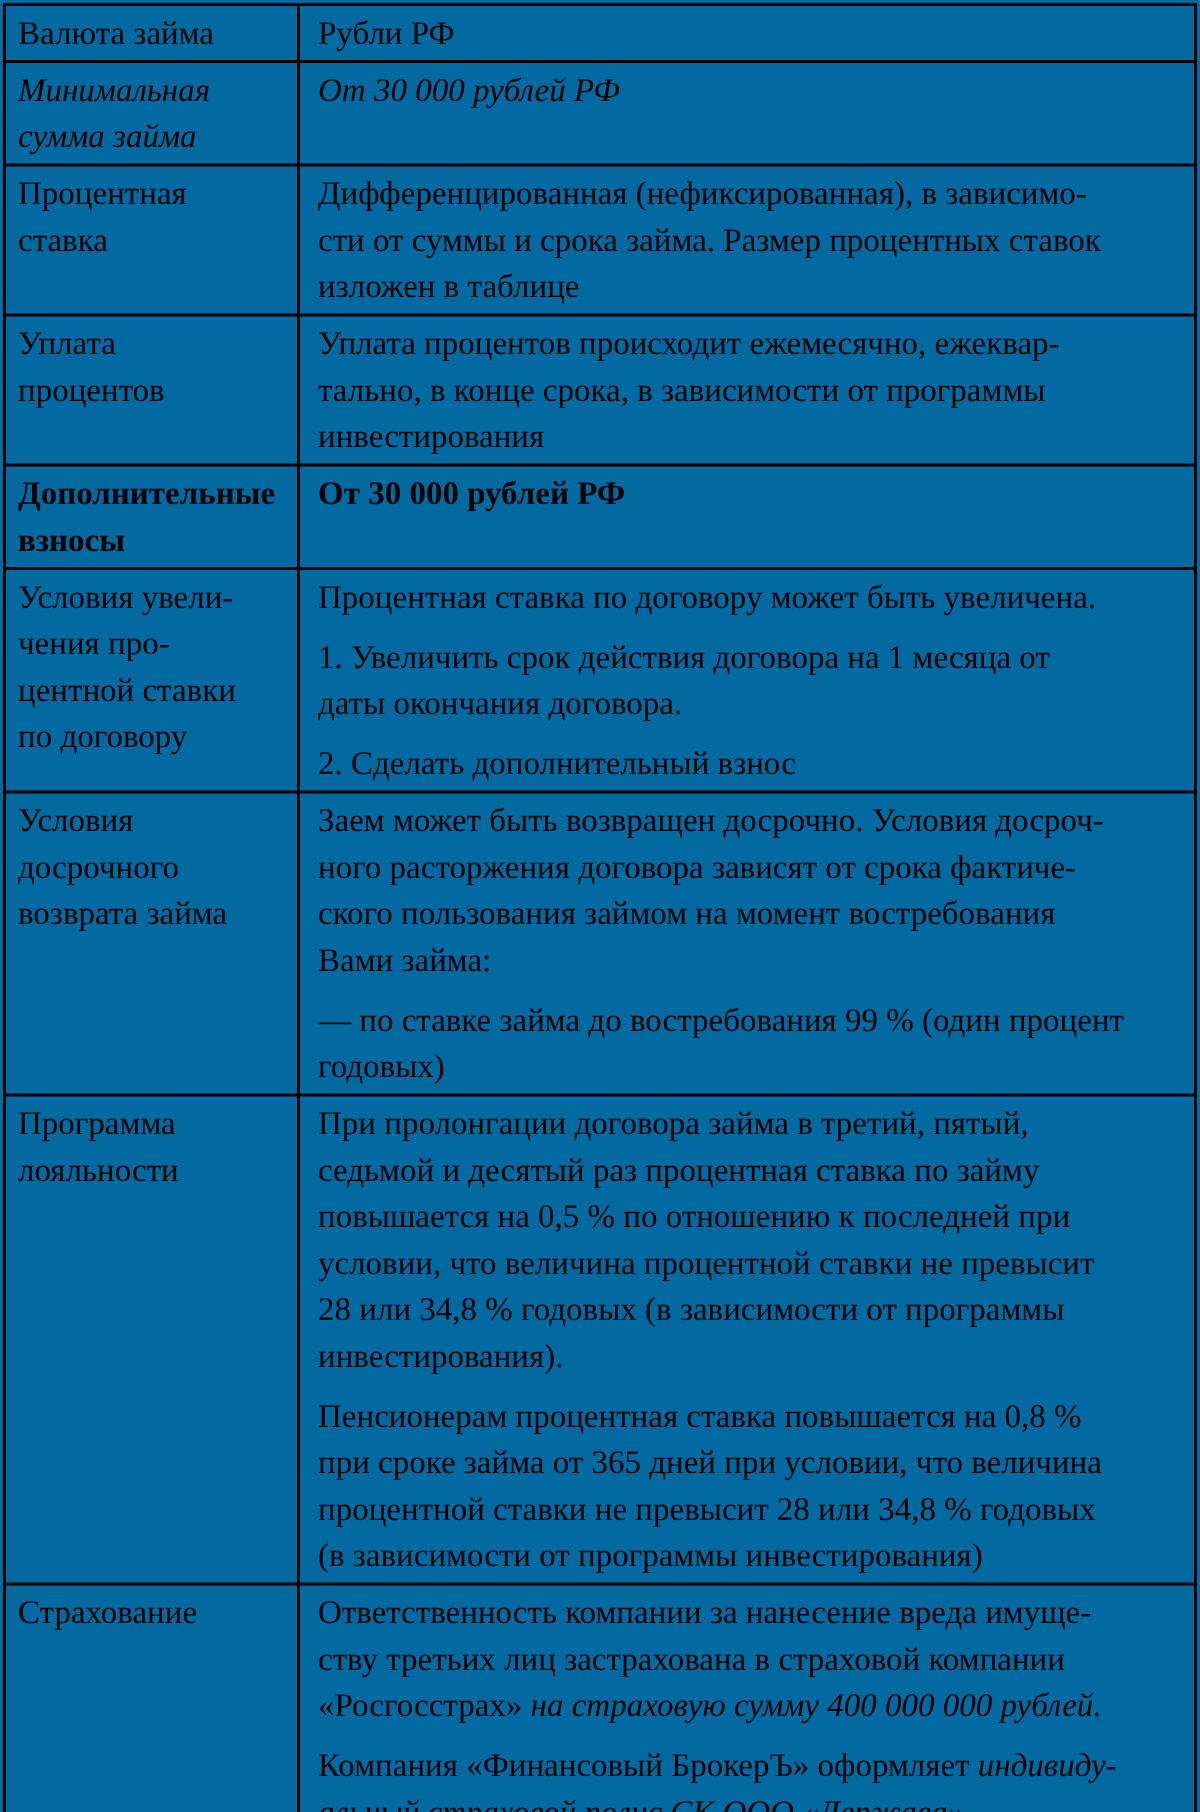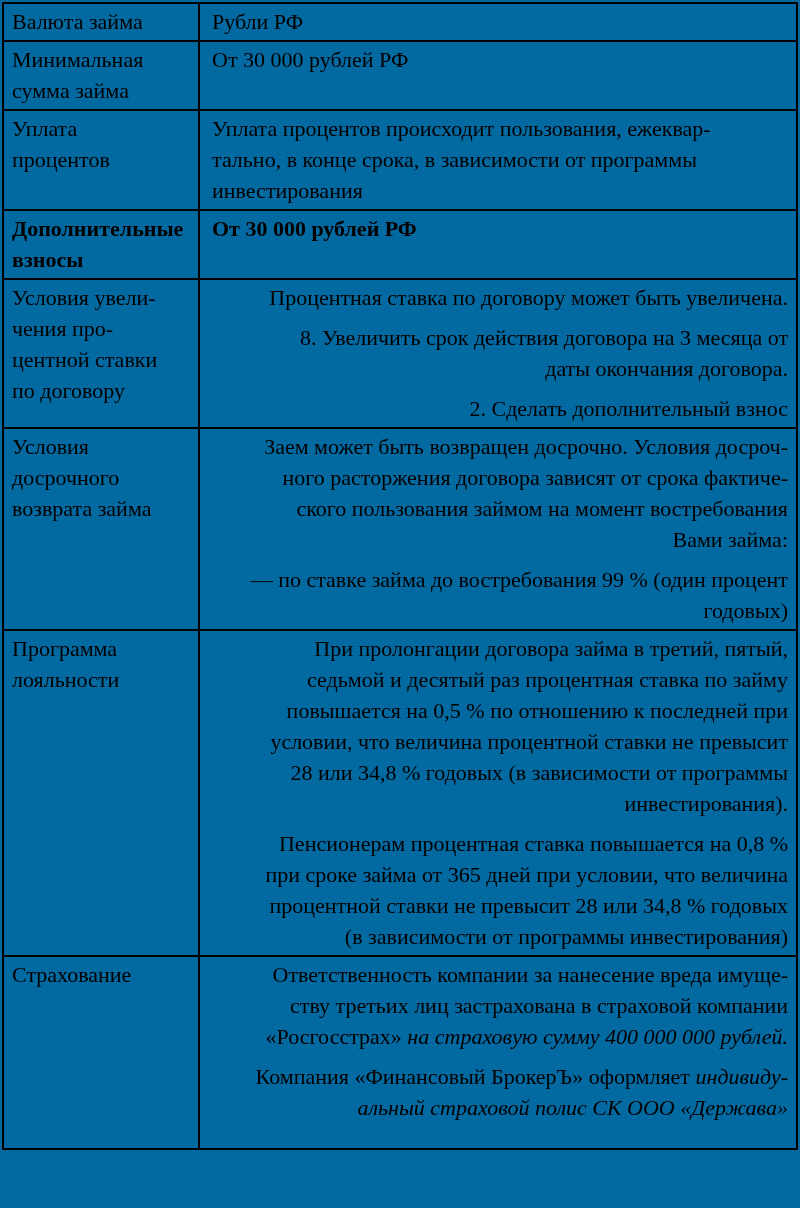--- a/index.html
+++ b/index.html
@@ -34,63 +34,68 @@
     width: 182px;
     padding: 2px 4px 3px 8px;
   }
   td.value {
     padding: 2px 8px 3px 12px;
     border-radius: 18px;
   }
   td.value p {
     margin: 0 0 9px 0;
     white-space: pre-line;
-    text-align: right;
   }
   td.value p:last-child {
     margin-bottom: 0;
-    margin-left: 27px;
   }
   .it {
     font-style: italic;
   }
 </style>
 </head>
 <body>
 
 <div class="page">
   <table class="terms">
     <tbody>
       <tr style="height:33px;">
         <td class="label">Валюта займа</td>
         <td class="value">Рубли РФ</td>
       </tr>
-      <tr style="height:64px;">
+      <tr style="height:64px;font-style:italic;">
         <td class="label">Минимальная
 сумма займа</td>
         <td class="value">От 30 000 рублей РФ</td>
       </tr>
+      <tr style="height:91px;">
+        <td class="label">Процентная
+ставка</td>
+        <td class="value">Дифференцированная (нефиксированная), в зависимо-
+сти от суммы и срока займа. Размер процентных ставок
+изложен в таблице</td>
+      </tr>
       <tr style="height:95px;">
         <td class="label">Уплата
 процентов</td>
-        <td class="value">Уплата процентов происходит пользования, ежеквар-
+        <td class="value">Уплата процентов происходит ежемесячно, ежеквар-
 тально, в конце срока, в зависимости от программы
 инвестирования</td>
       </tr>
       <tr style="height:61px;font-weight:bold;">
         <td class="label">Дополнительные
 взносы</td>
         <td class="value">От 30 000 рублей РФ</td>
       </tr>
       <tr style="height:135px;">
         <td class="label">Условия увели-
 чения про-
 центной ставки
 по договору</td>
-        <td class="value"><p>Процентная ставка по договору может быть увеличена.</p><p>8. Увеличить срок действия договора на 3 месяца от
+        <td class="value"><p>Процентная ставка по договору может быть увеличена.</p><p>1. Увеличить срок действия договора на 1 месяца от
 даты окончания договора.</p><p>2. Сделать дополнительный взнос</p></td>
       </tr>
       <tr style="height:187px;">
         <td class="label">Условия
 досрочного
 возврата займа</td>
         <td class="value"><p>Заем может быть возвращен досрочно. Условия досроч-
 ного расторжения договора зависят от срока фактиче-
 ского пользования займом на момент востребования
 Вами займа:</p><p>— по ставке займа до востребования 99 % (один процент

